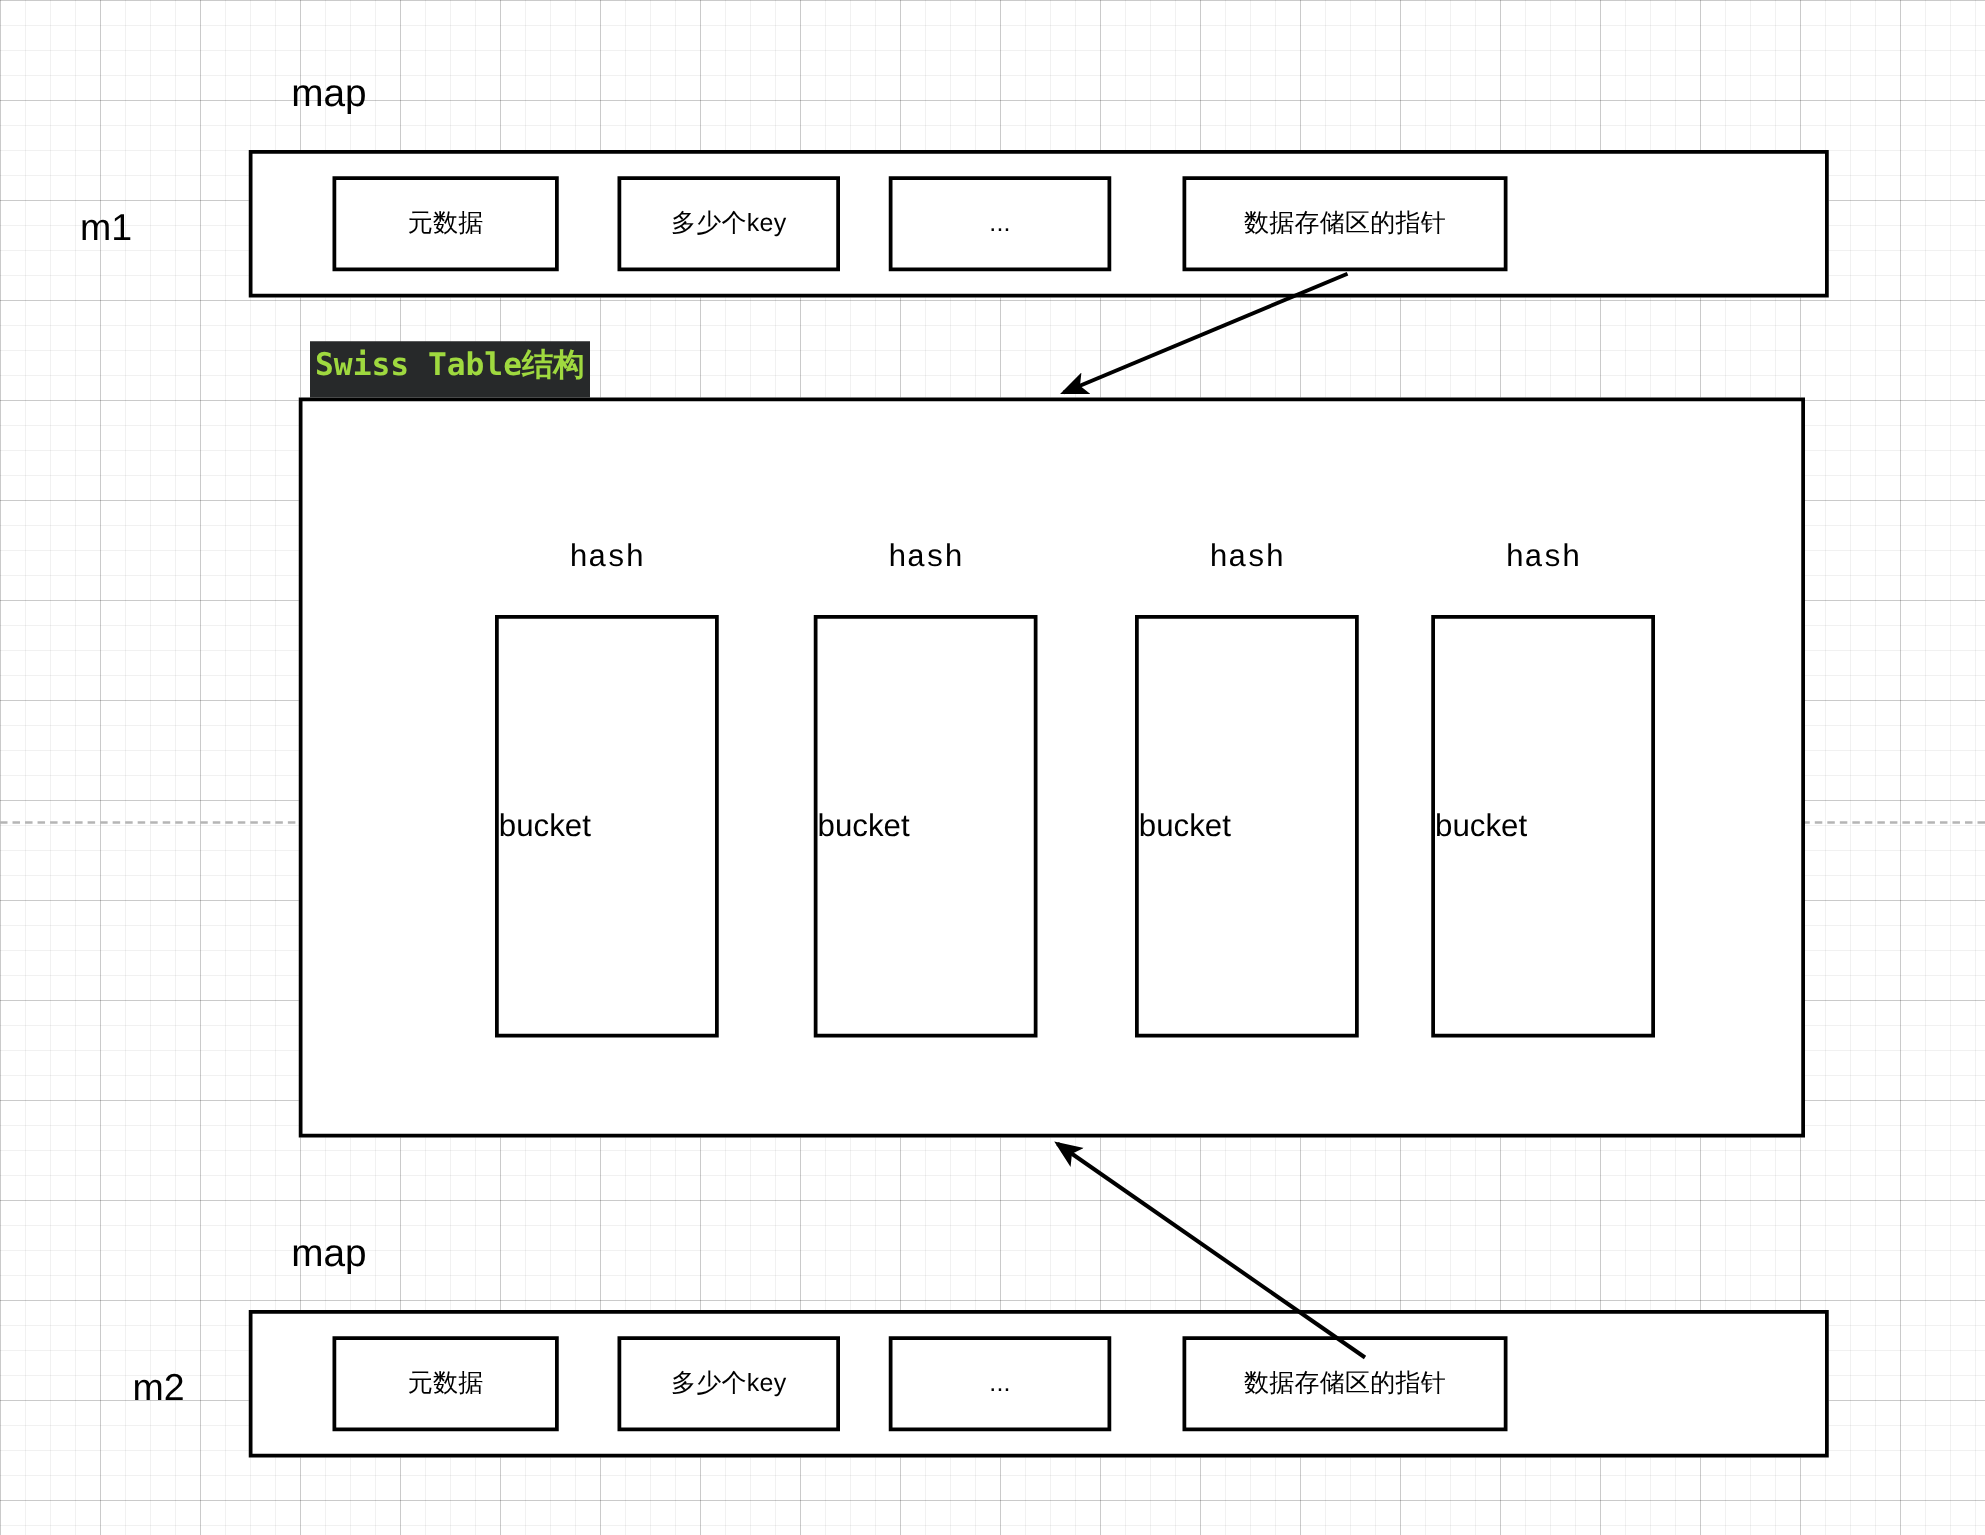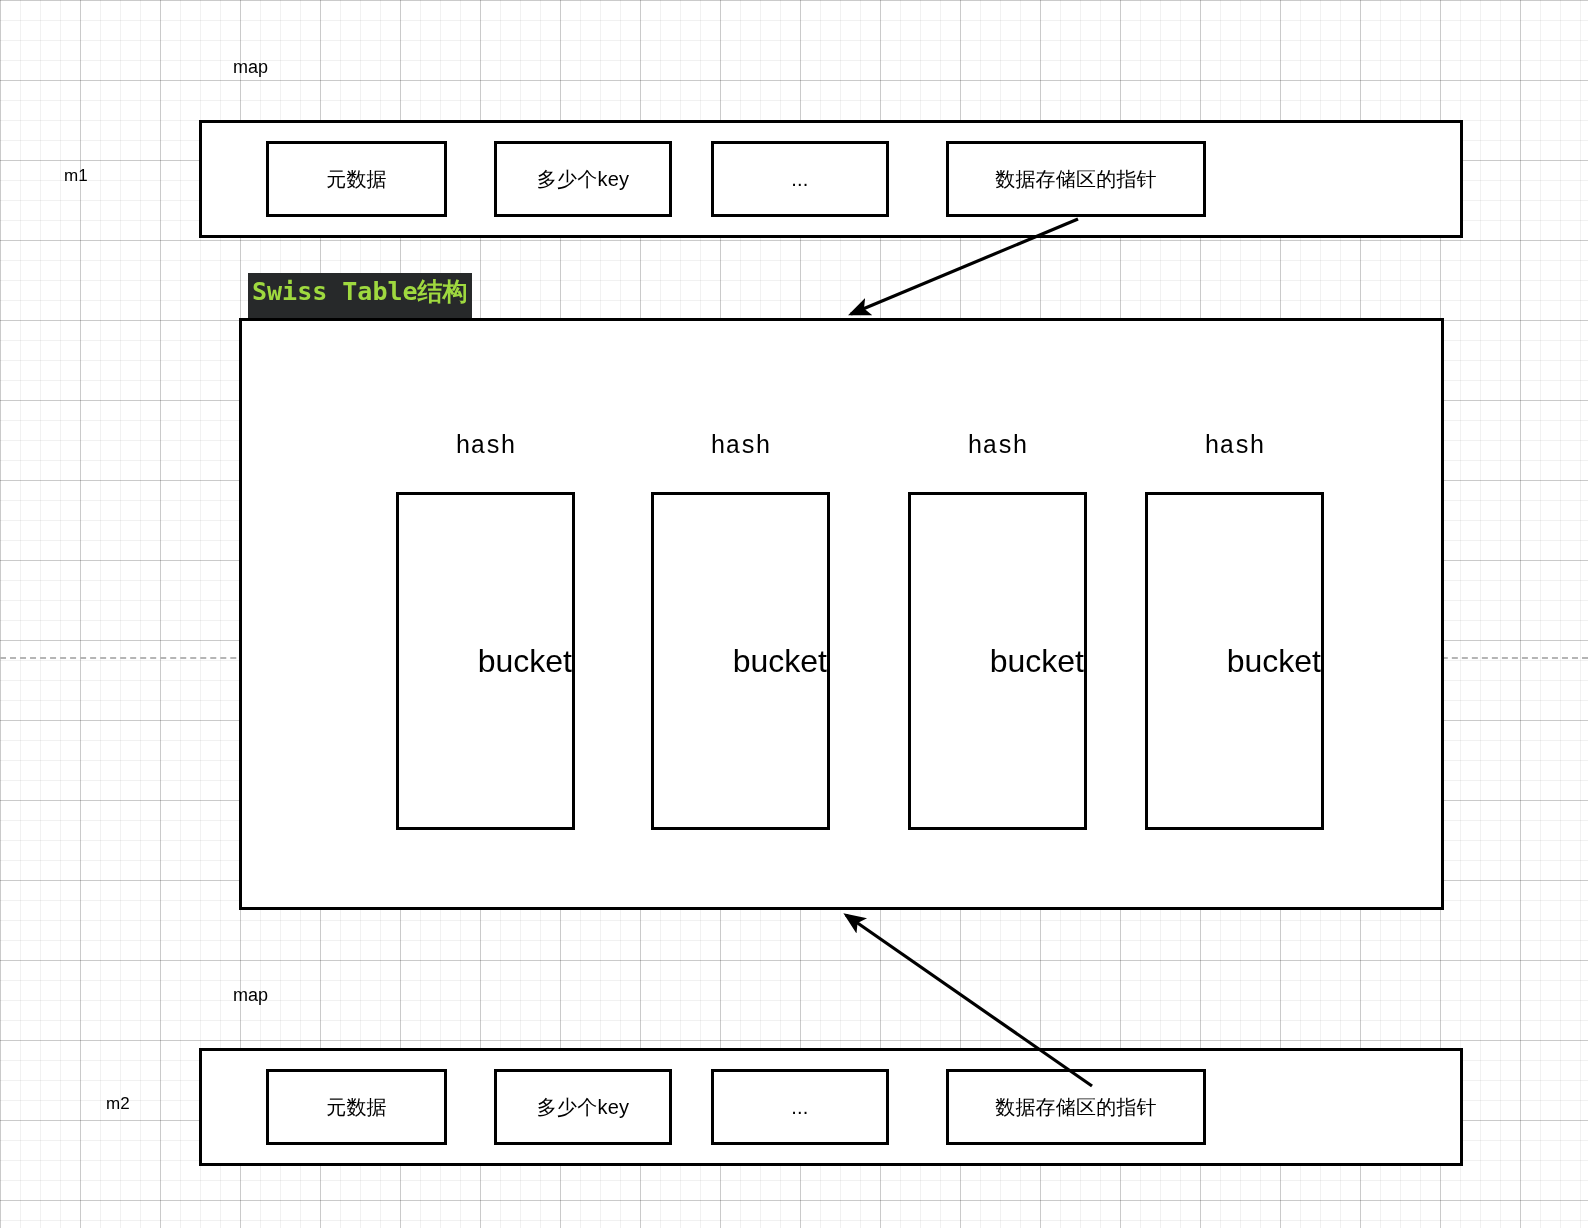--- a/index.html
+++ b/index.html
@@ -53,34 +53,34 @@
     letter-spacing: 0.2px;
   }
 
   .bucket-box {
     position: absolute;
     box-sizing: border-box;
     border: 3px solid #000000;
     background: #ffffff;
     display: flex;
     align-items: center;
-    justify-content: flex-end;
-    font-size: 32px;
+    justify-content: flex-start;
+    font-size: 25px;
   }
 
   .plain-label {
     position: absolute;
-    font-size: 18px;
+    font-size: 31px;
     white-space: nowrap;
     color: #000000;
   }
 
   .row-label {
     position: absolute;
-    font-size: 17px;
+    font-size: 30px;
     white-space: nowrap;
   }
 
   .hash-label {
     position: absolute;
     font-size: 25px;
     white-space: nowrap;
     text-align: center;
     font-family: Liberation Mono, monospace;
   }

